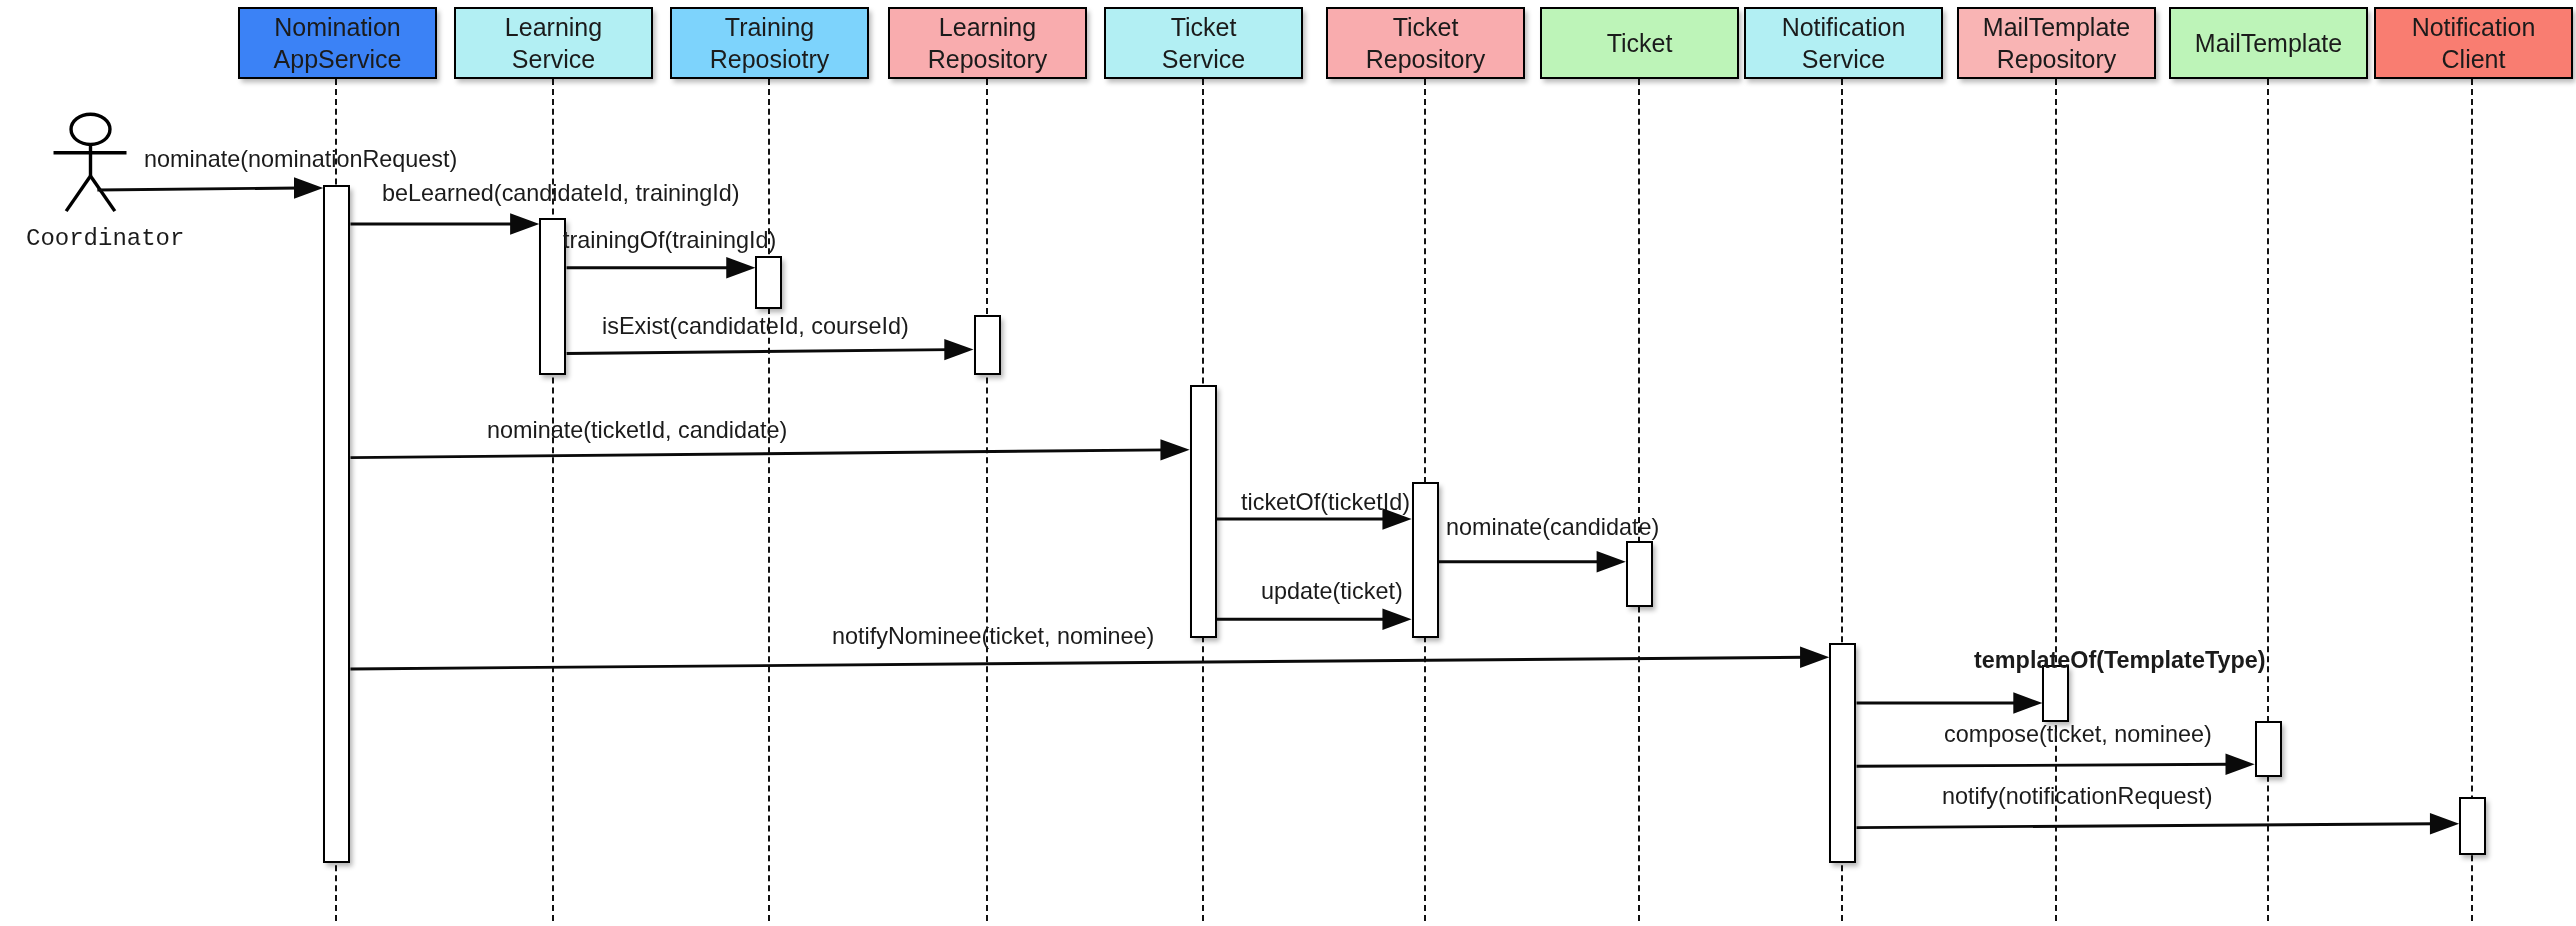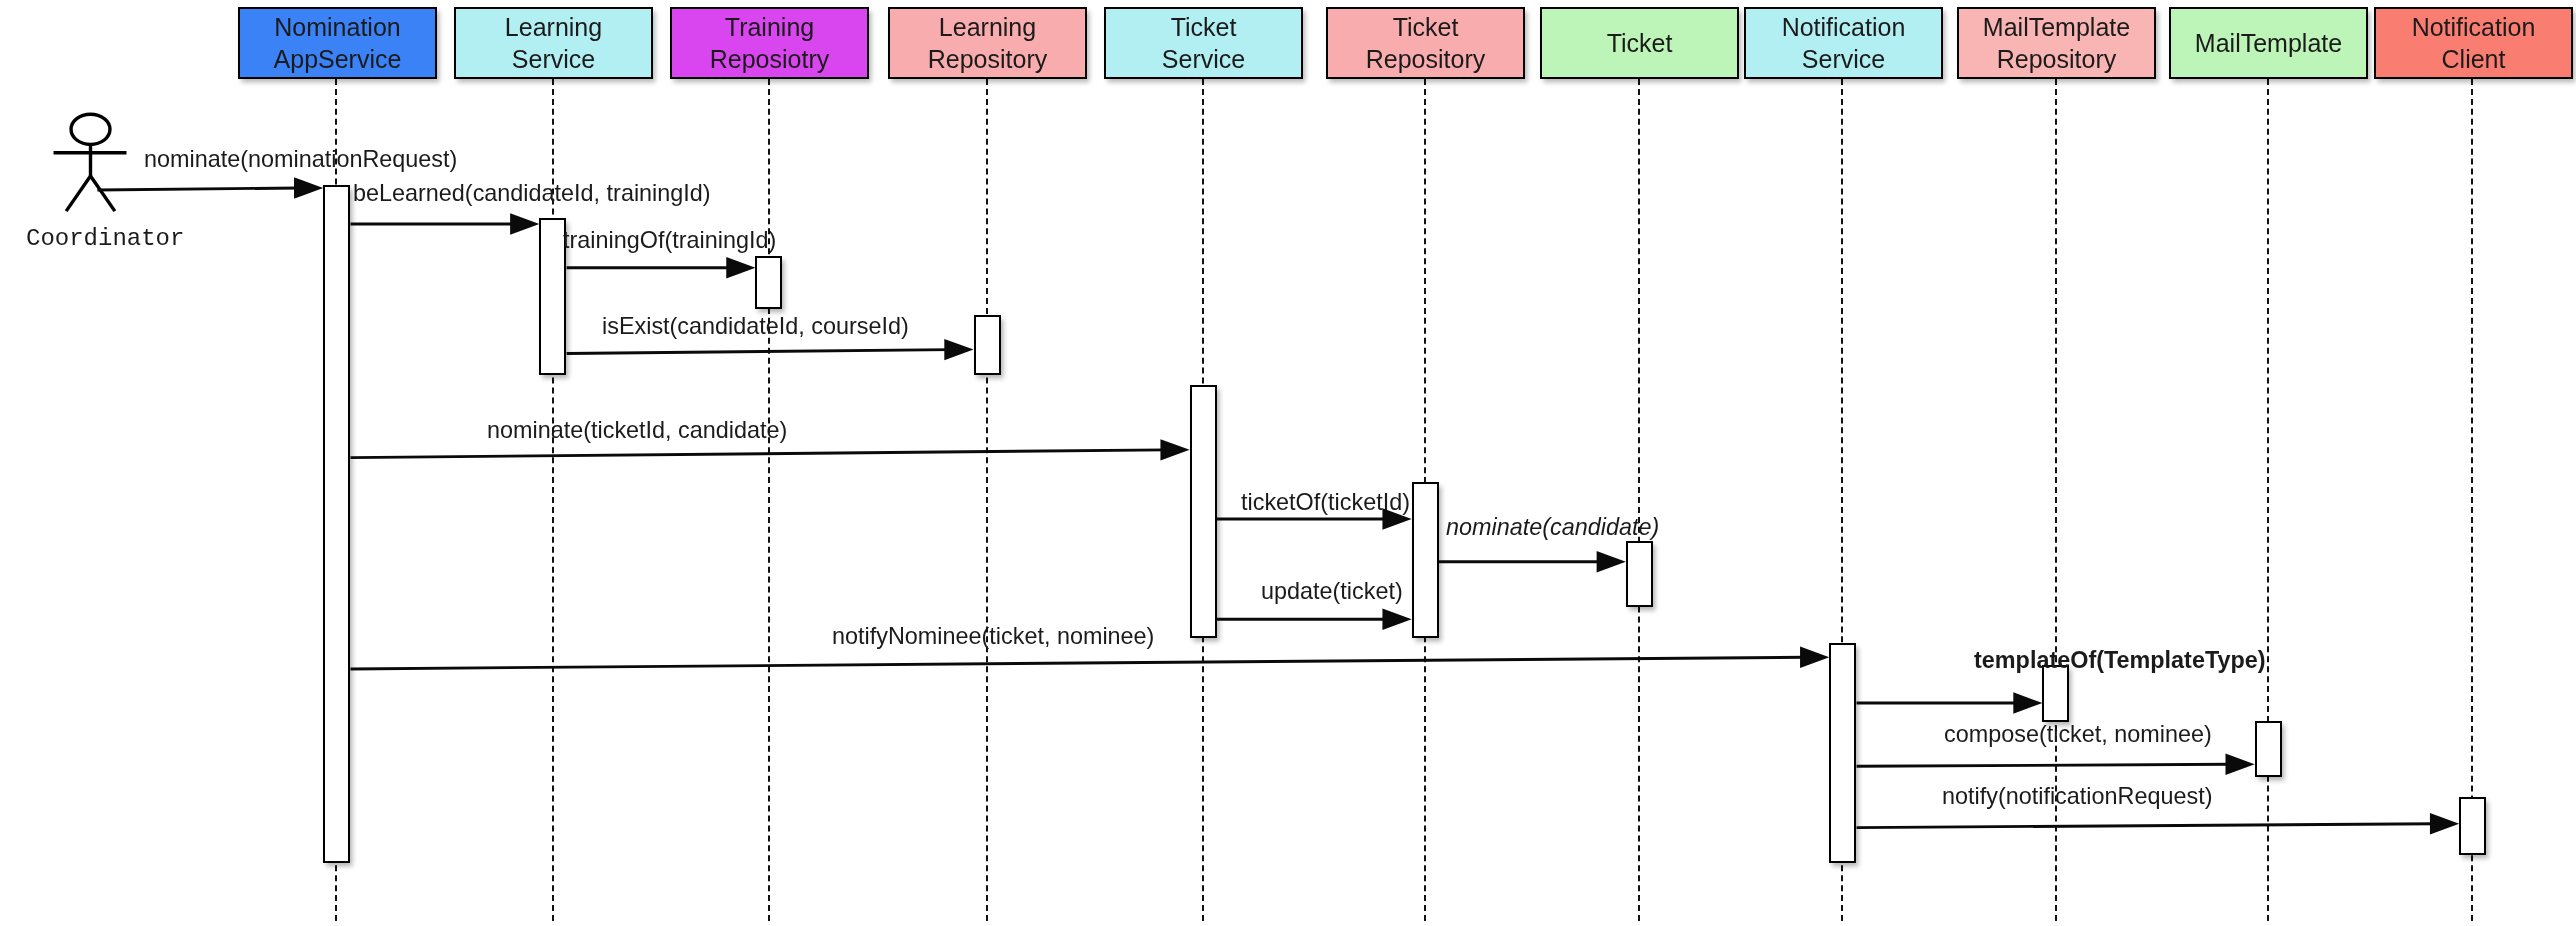--- a/index.html
+++ b/index.html
@@ -87,21 +87,21 @@
     <div class="lifeline" style="left: 2267px; top: 79px; height: 842px;"></div>
     <div class="lifeline" style="left: 2471px; top: 79px; height: 842px;"></div>
     <div class="pbox" style="left: 238px; top: 6.8px; width: 199px; height: 72px; background: #3b82f6;">
       <span class="plabel">Nomination
 AppService</span>
     </div>
     <div class="pbox" style="left: 454px; top: 6.8px; width: 199px; height: 72px; background: rgb(178, 239, 243);">
       <span class="plabel">Learning
 Service</span>
     </div>
-    <div class="pbox" style="left: 670px; top: 6.8px; width: 199px; height: 72px; background: #d946ef; justify-content: center;">
+    <div class="pbox" style="left: 670px; top: 6.8px; width: 199px; height: 72px; background: #7dd3fc; justify-content: center;">
       <span class="plabel">Training
 Reposiotry</span>
     </div>
     <div class="pbox" style="left: 888px; top: 6.8px; width: 199px; height: 72px; background: rgb(249, 172, 174);">
       <span class="plabel">Learning
 Repository</span>
     </div>
     <div class="pbox" style="left: 1104px; top: 6.8px; width: 199px; height: 72px; background: rgb(178, 239, 243);">
       <span class="plabel">Ticket
 Service</span>
@@ -133,26 +133,26 @@
     <div class="activation" style="left: 755px; top: 256px; height: 53px;"></div>
     <div class="activation" style="left: 974px; top: 315px; height: 60px;"></div>
     <div class="activation" style="left: 1190px; top: 385px; height: 253px;"></div>
     <div class="activation" style="left: 1412px; top: 482px; height: 156px;"></div>
     <div class="activation" style="left: 1626px; top: 541px; height: 66px;"></div>
     <div class="activation" style="left: 1829px; top: 643px; height: 220px;"></div>
     <div class="activation" style="left: 2042px; top: 665px; height: 57px;"></div>
     <div class="activation" style="left: 2255px; top: 721px; height: 56px;"></div>
     <div class="activation" style="left: 2459px; top: 797px; height: 58px;"></div>
     <div class="msg-label" style="left: 144px; top: 146px;">nominate(nominationRequest)</div>
-    <div class="msg-label" style="left: 353px; top: 180px; text-align: center;">beLearned(candidateId, trainingId)</div>
+    <div class="msg-label" style="left: 382px; top: 180px; text-align: center;">beLearned(candidateId, trainingId)</div>
     <div class="msg-label" style="left: 563px; top: 227px;">trainingOf(trainingId)</div>
     <div class="msg-label" style="left: 602px; top: 313px;">isExist(candidateId, courseId)</div>
     <div class="msg-label" style="left: 487px; top: 417px;">nominate(ticketId, candidate)</div>
     <div class="msg-label" style="left: 1241px; top: 469px; margin-top: 20px;">ticketOf(ticketId)</div>
-    <div class="msg-label" style="left: 1446px; top: 514px; font-style: italic;">nominate(candidate)</div>
+    <div class="msg-label" style="left: 1446px; top: 514px;">nominate(candidate)</div>
     <div class="msg-label" style="left: 1261px; top: 578px;">update(ticket)</div>
     <div class="msg-label" style="left: 832px; top: 623px;">notifyNominee(ticket, nominee)</div>
     <div class="msg-label" style="left: 1974px; top: 647px; font-weight: bold;">templateOf(TemplateType)</div>
     <div class="msg-label" style="left: 1944px; top: 721px;">compose(ticket, nominee)</div>
     <div class="msg-label" style="left: 1942px; top: 783px;">notify(notificationRequest)</div>
     <svg id="arrow-layer" viewBox="0 0 2646 952" width="2576" height="927">
       <g>
         <line x1="100" y1="195" x2="308" y2="193" stroke="#0a0a0a" stroke-width="3"></line>
         <polygon points="332,193 302,182 302,204" fill="#0a0a0a"></polygon>
       </g>

